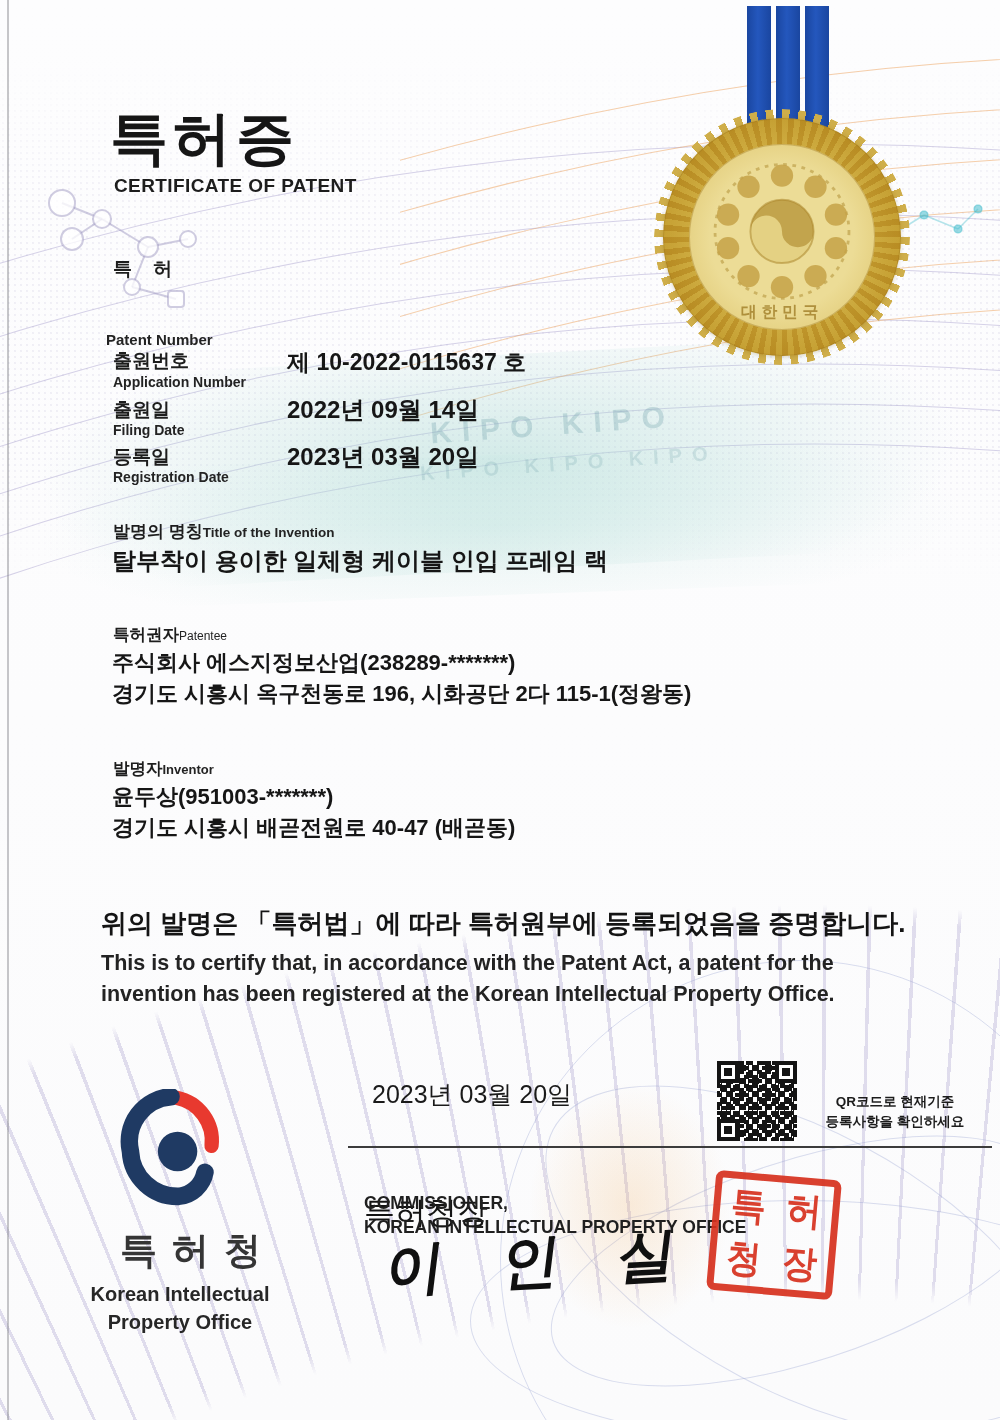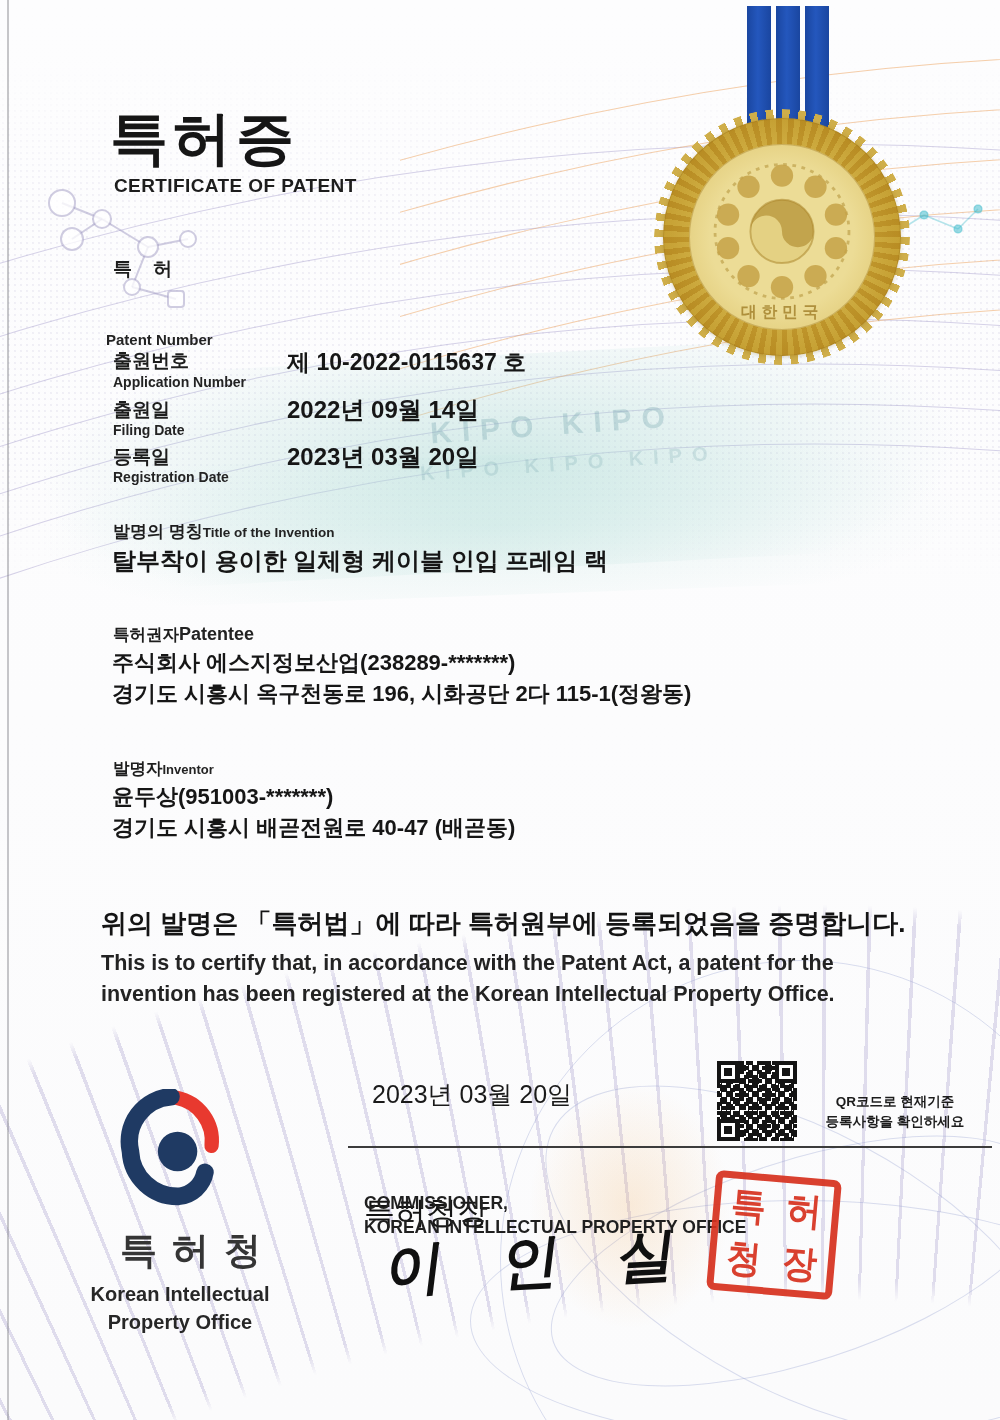--- a/index.html
+++ b/index.html
@@ -208,21 +208,21 @@
   <div class="abs val" style="left:287px;top:441px;font-size:24px;">2023년 03월 20일</div>
 
   <div class="abs sec-label" style="left:113px;top:520px;">
     <span class="lblko" style="font-size:17px;font-weight:700;">발명의 명칭</span>
     <span class="lblen" style="font-size:13.5px;font-weight:600;">Title of the Invention</span>
   </div>
   <div class="abs val" style="left:112px;top:545px;font-size:24px;">탈부착이 용이한 일체형 케이블 인입 프레임 랙</div>
 
   <div class="abs sec-label" style="left:113px;top:624px;">
     <span class="lblko" style="font-size:16.5px;font-weight:700;">특허권자</span>
-    <span class="lblen" style="font-size:18px;font-weight:700;">Patentee</span>
+    <span class="lblen" style="font-size:12px;font-weight:400;">Patentee</span>
   </div>
   <div class="abs val" style="left:112px;top:648px;font-size:22px;">주식회사 에스지정보산업(238289-*******)</div>
   <div class="abs val" style="left:112px;top:679px;font-size:22px;">경기도 시흥시 옥구천동로 196, 시화공단 2다 115-1(정왕동)</div>
 
   <div class="abs sec-label" style="left:113px;top:758px;">
     <span class="lblko" style="font-size:16.5px;font-weight:700;">발명자</span>
     <span class="lblen" style="font-size:13px;font-weight:600;">Inventor</span>
   </div>
   <div class="abs val" style="left:112px;top:782px;font-size:22px;">윤두상(951003-*******)</div>
   <div class="abs val" style="left:112px;top:813px;font-size:22px;">경기도 시흥시 배곧전원로 40-47 (배곧동)</div>

